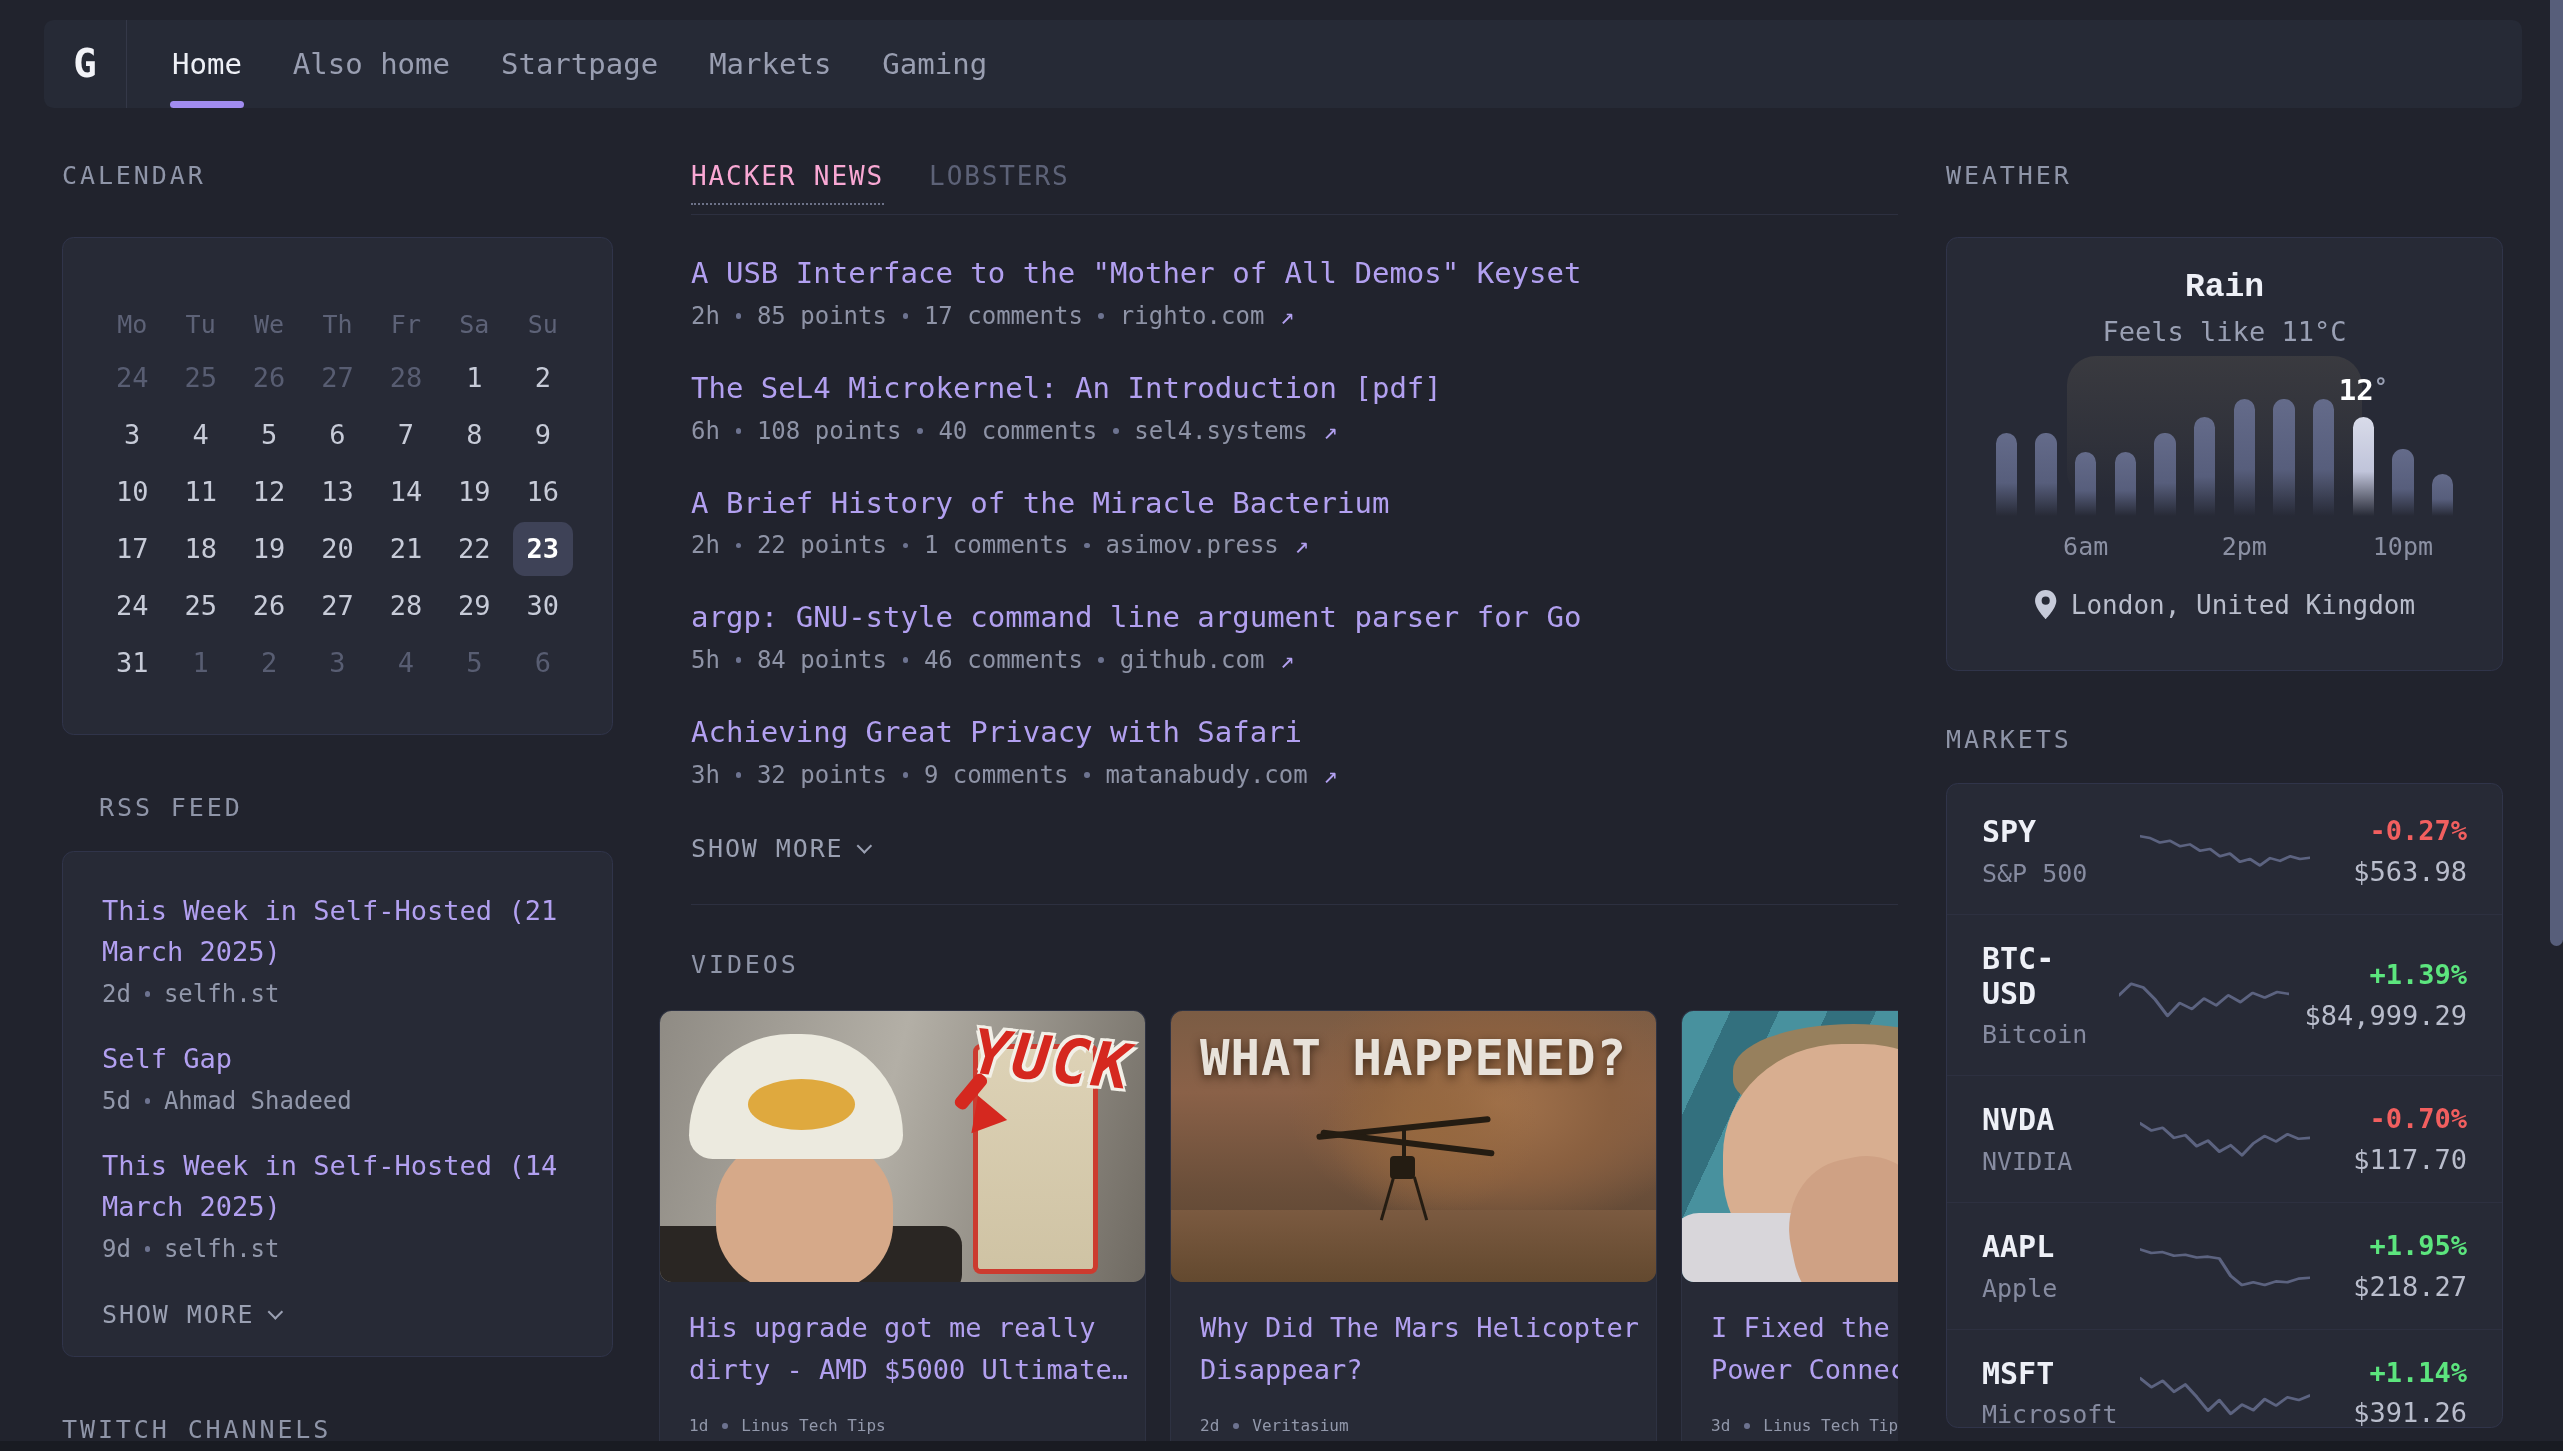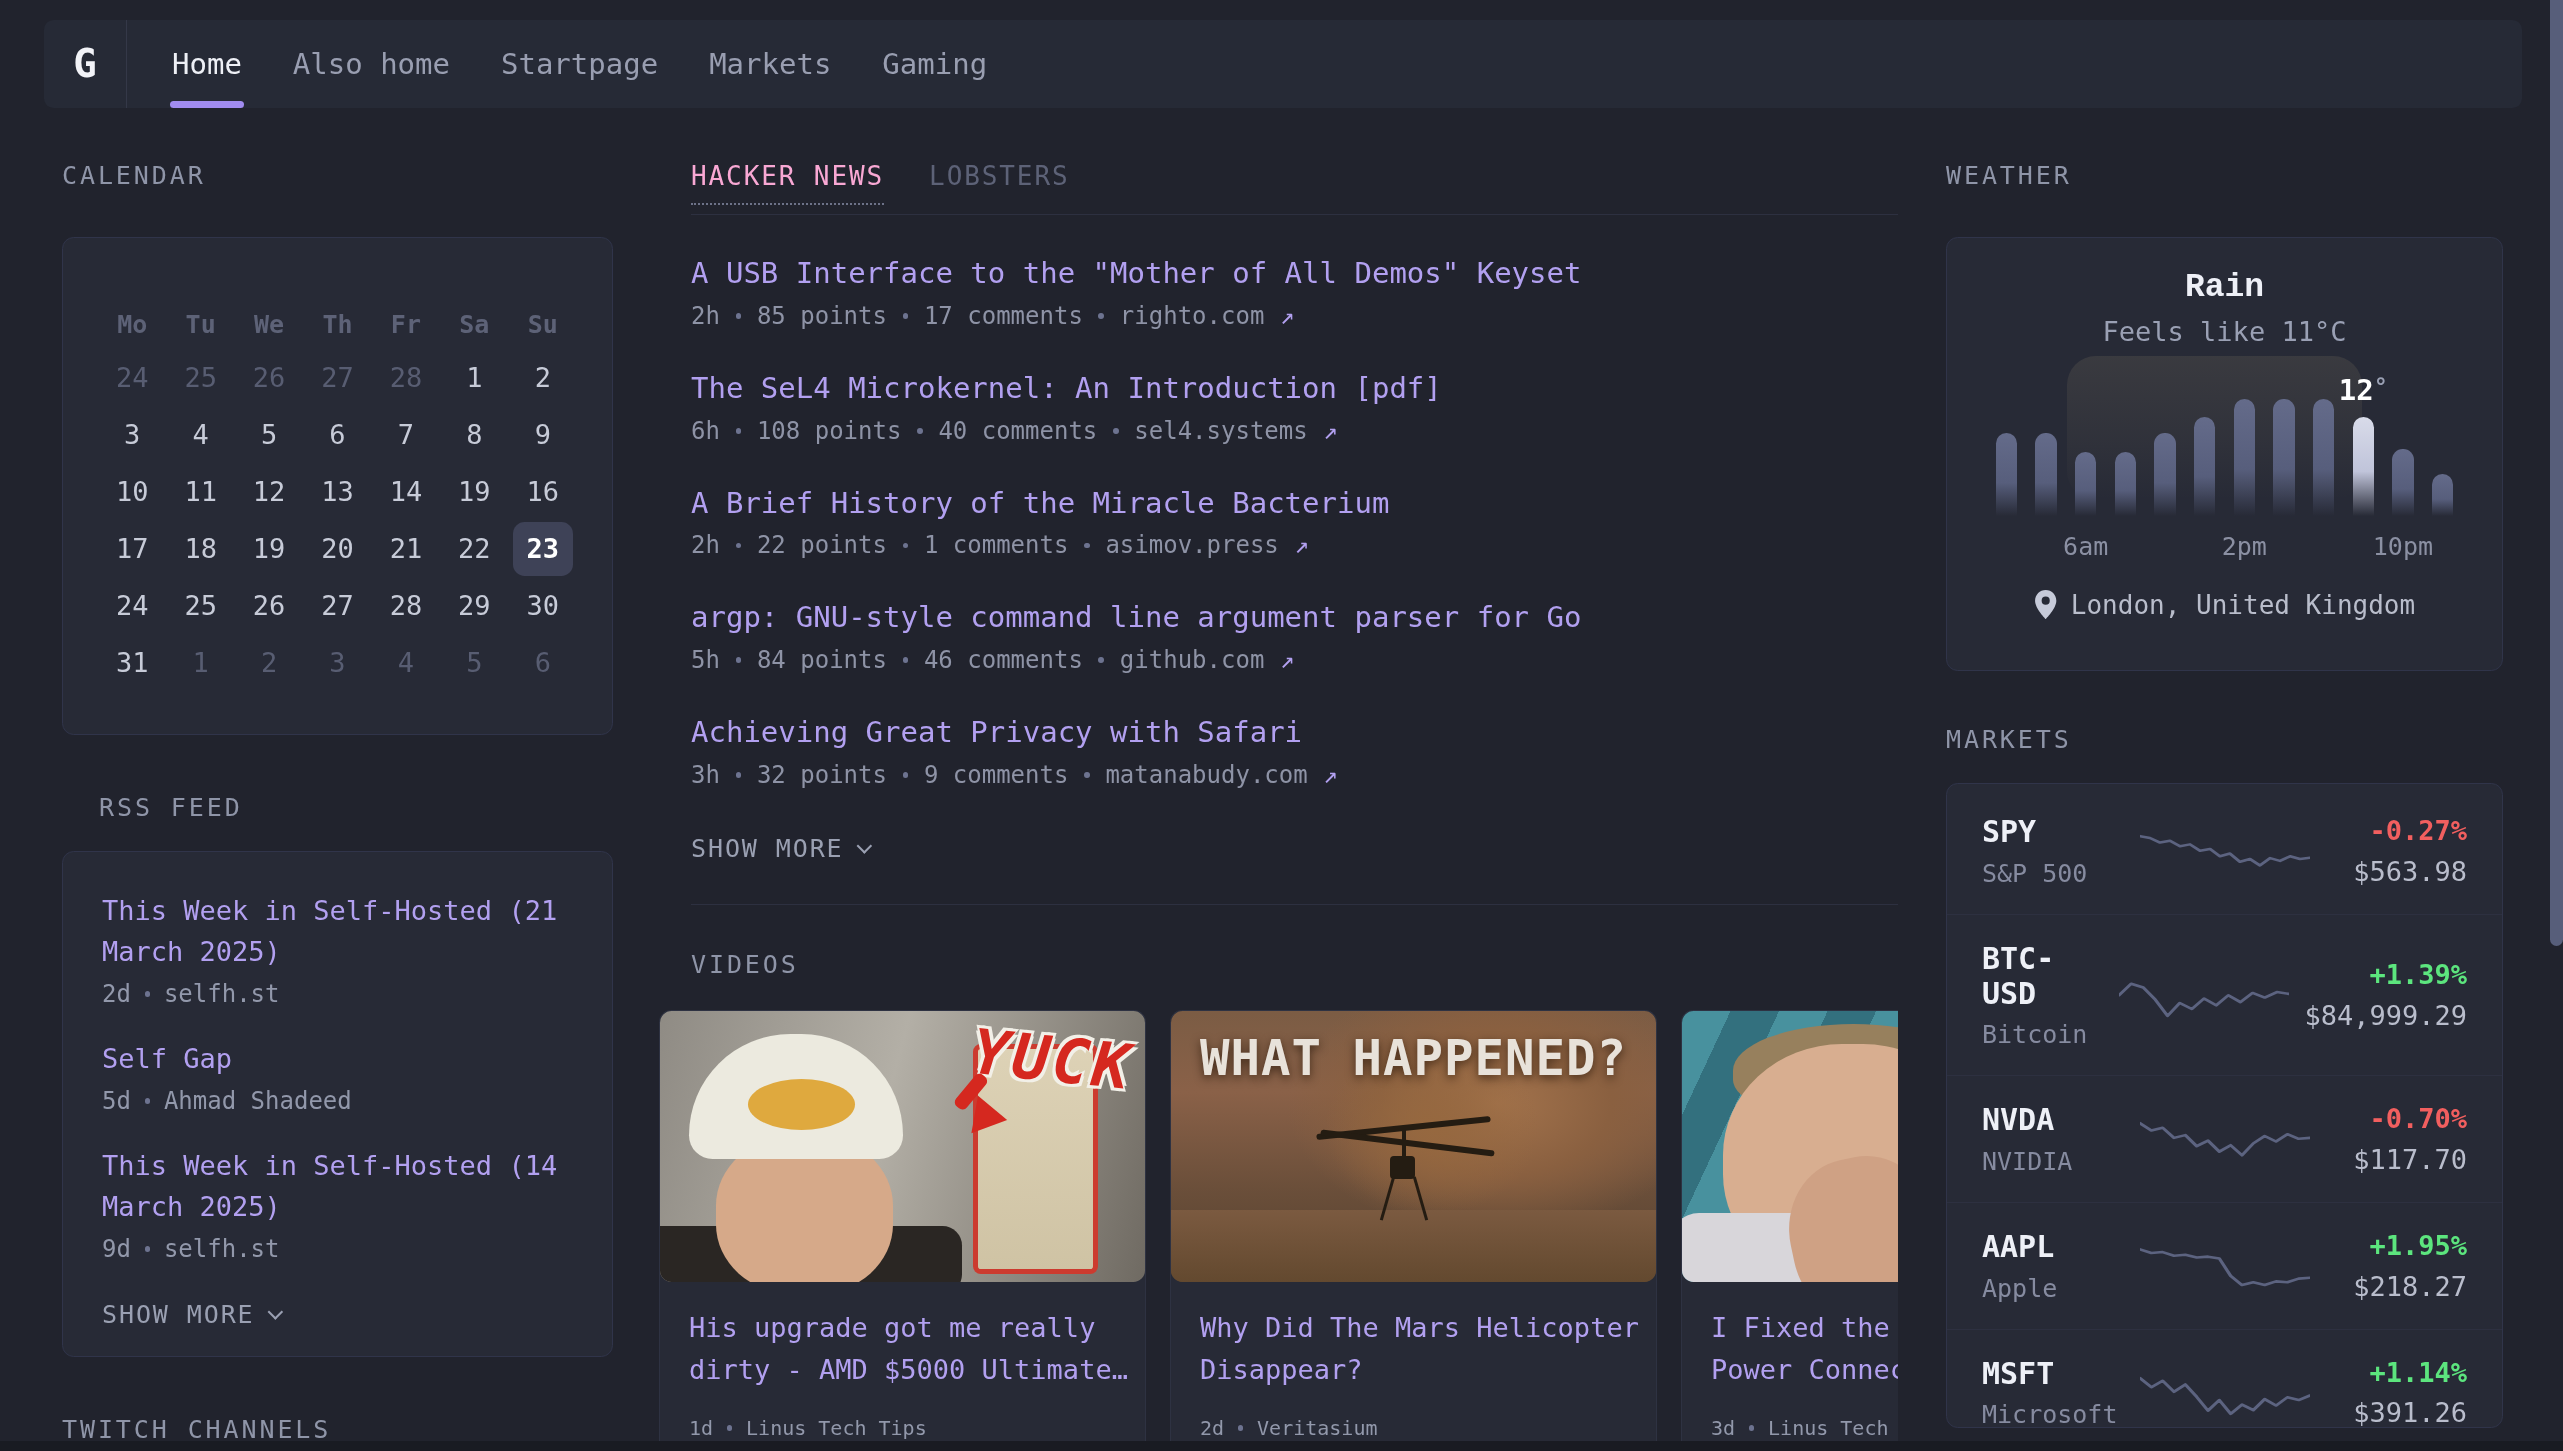--- a/index.html
+++ b/index.html
@@ -33,21 +33,21 @@
   .cal { margin-top:47px; padding:31px 35px 25px; height:498px; }
   .cal-head { display:flex; justify-content:space-between; align-items:center; }
   .cal-title { font-size:33px; font-weight:bold; color:#eef0f7; }
   .cal-nav { display:flex; align-items:center; gap:29px; }
   .chev { width:14.6px; height:14.6px; border-right:2.9px solid #9aa0b4; border-bottom:2.9px solid #9aa0b4; display:inline-block; }
   .chev.left  { transform:rotate(135deg); }
   .chev.right { transform:rotate(-45deg); }
   .chev.down  { transform:rotate(45deg) translate(-1.9px,-1.9px); }
   .cal-month-num { font-size:29px; font-weight:bold; color:#eef0f7; }
   .cal-weekdays, .cal-grid { display:grid; grid-template-columns:repeat(7,1fr); }
-  .cal-weekdays { margin-top:41px;font-weight:bold; }
+  .cal-weekdays { margin-top:41px; }
   .cal-weekdays div { text-align:center; font-size:25px; color:#5d6277; }
   .cal-grid { margin-top:11.7px; row-gap:3px; }
   .cal-day { height:54px; display:flex; align-items:center; justify-content:center;
     font-size:27px; color:#c7cbd8; }
   .cal-day.dim { color:#585d72; }
   .cal-day.selected { width:60px; margin:0 auto; background:#3e4257; border-radius:11.7px;
     color:#ffffff; font-weight:bold; }
   
   .rss-label { margin-top:58px;margin-left:37px; }
   .rss { margin-top:29px; padding:39px 39px 33px; height:506px; }
@@ -71,21 +71,21 @@
   .ext-arrow { color:#b2a0f0; font-size:24px; }
   .hn-show { margin:45px 0 0 32px; }
   .divider2 { margin-top:41px; }
   
   .videos-label { display:block; margin:45px 0 0 32px; }
   .cards { display:flex; gap:24px; margin-top:31px; width:1239px; overflow:hidden; }
   .card { width:487px; flex:none; background:#272a36; border:1px solid #2e3242; border-radius:11.7px; cursor:pointer; }
   .thumb { height:271px; border-radius:11.7px; position:relative; overflow:hidden; }
   .card-body { padding:25px 29px 29px; }
   .card-title { font-size:27px; color:#b2a0f0; line-height:1.55; white-space:pre; min-height:86px; }
-  .card-meta { margin-top:23.4px; font-size:20px; color:#9298ab; display:flex; align-items:center; gap:13.6px; }
+  .card-meta { margin-top:23.4px; font-size:16px; color:#9298ab; display:flex; align-items:center; gap:13.6px; }
   .thumb * { position:absolute; }
   .thumb-yuck { background:linear-gradient(105deg,#8f8b84,#b3afa6 45%,#6f6a62); }
   .y-helmet { left:29px; top:23.4px; width:214px; height:125px; background:#eceadf; border-radius:107px 107px 25px 25px; }
   .y-badge { left:88px; top:68px; width:107px; height:51px; background:#dfa93e; border-radius:50%; }
   .y-face { left:56px; top:125px; width:177px; height:158px; background:#d6a989; border-radius:44%; }
   .y-body { left:-19.5px; bottom:-11.7px; width:321px; height:68px; background:#2a2623; border-radius:19.5px; }
   .y-filter { left:313px; top:33px; width:125px; height:230px; background:linear-gradient(180deg,#ddd2b6,#cfc3a4); border:5.8px solid #cc3b2f; border-radius:7.8px; }
   .y-text { right:11.7px; top:11.7px; font-size:62px; font-style:italic; font-weight:bold; color:#d5281f;
     transform:rotate(6deg); letter-spacing:2.9px;
     text-shadow:-2.9px -2.9px 0 #f2f0e8,2.9px -2.9px 0 #f2f0e8,-2.9px 2.9px 0 #f2f0e8,2.9px 2.9px 0 #f2f0e8; }

